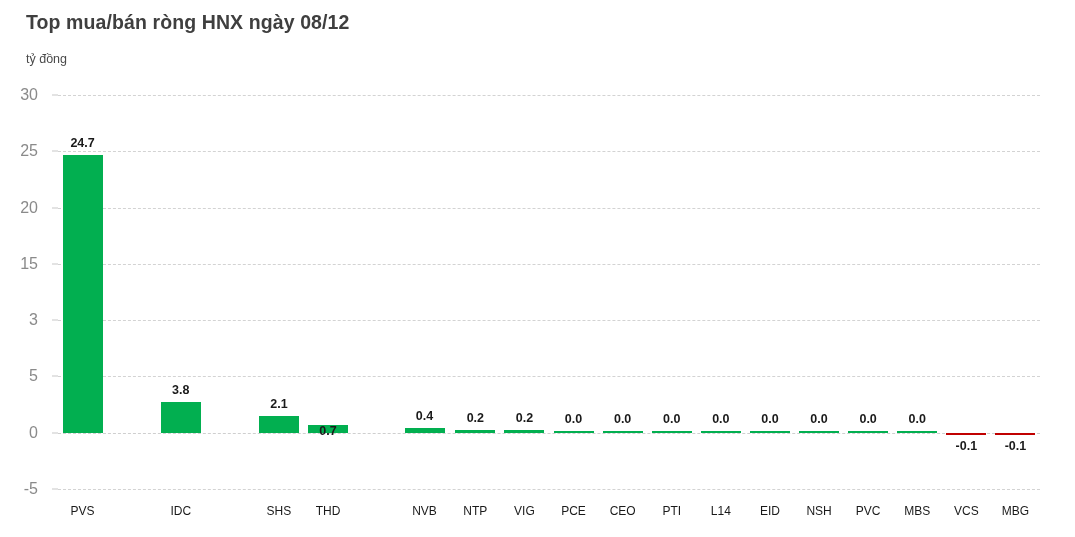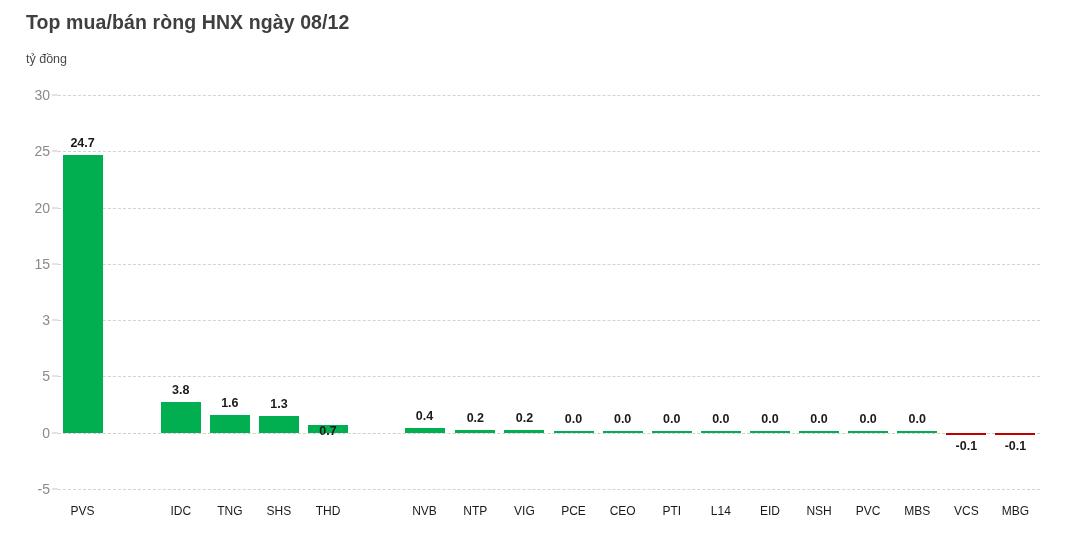--- a/index.html
+++ b/index.html
@@ -60,23 +60,23 @@
     height: 0;
     border-top: 1px dashed #d3d3d3;
   }
   .gridline.zero {
     border-top: 1px dashed #cfcfcf;
   }
 
   .ytick {
     position: absolute;
     right: 100%;
-    margin-right: 8px;
+    margin-right: 20px;
     transform: translateY(-50%);
-    font-size: 14px;
+    font-size: 16px;
     color: #8a8a8a;
     white-space: nowrap;
   }
   .ytick-dash {
     position: absolute;
     left: -6px;
     width: 6px;
     height: 0;
     border-top: 1px solid #c8c8c8;
     transform: translateY(-50%);
@@ -167,28 +167,23 @@
         <div class="bar-slot" style="left: 0px; width: 49.1px;">
           <div class="bar pos" style="height: 278.051px; top: 59.6629px;"></div>
           <div class="bar-label" style="top: 40.6629px;">24.7</div>
           <div class="cat-label">PVS</div>
         </div>
         <div class="bar-slot" style="left: 98.2px; width: 49.1px;">
           <div class="bar pos" style="height: 30.3943px; top: 307.32px;"></div>
           <div class="bar-label" style="top: 288.32px;">3.8</div>
           <div class="cat-label">IDC</div>
         </div>
-        <div class="bar-slot" style="left: 147.3px; width: 49.1px;">
-          <div class="bar pos" style="height: 18.0114px; top: 319.703px;"></div>
-          <div class="bar-label" style="top: 300.703px;">1.6</div>
-          <div class="cat-label">TNG</div>
-        </div>
         <div class="bar-slot" style="left: 196.4px; width: 49.1px;">
           <div class="bar pos" style="height: 16.8857px; top: 320.829px;"></div>
-          <div class="bar-label" style="top: 301.829px;">1.3</div>
+          <div class="bar-label" style="top: 301.829px;">2.1</div>
           <div class="cat-label">SHS</div>
         </div>
         <div class="bar-slot" style="left: 245.5px; width: 49.1px;">
           <div class="bar pos" style="height: 7.88px; top: 329.834px;"></div>
           <div class="bar-label" style="top: 329px;">0.7</div>
           <div class="cat-label">THD</div>
         </div>
         <div class="bar-slot" style="left: 342px; width: 49.1px;">
           <div class="bar pos" style="height: 4.50286px; top: 333.211px;"></div>
           <div class="bar-label" style="top: 314.211px;">0.4</div>

